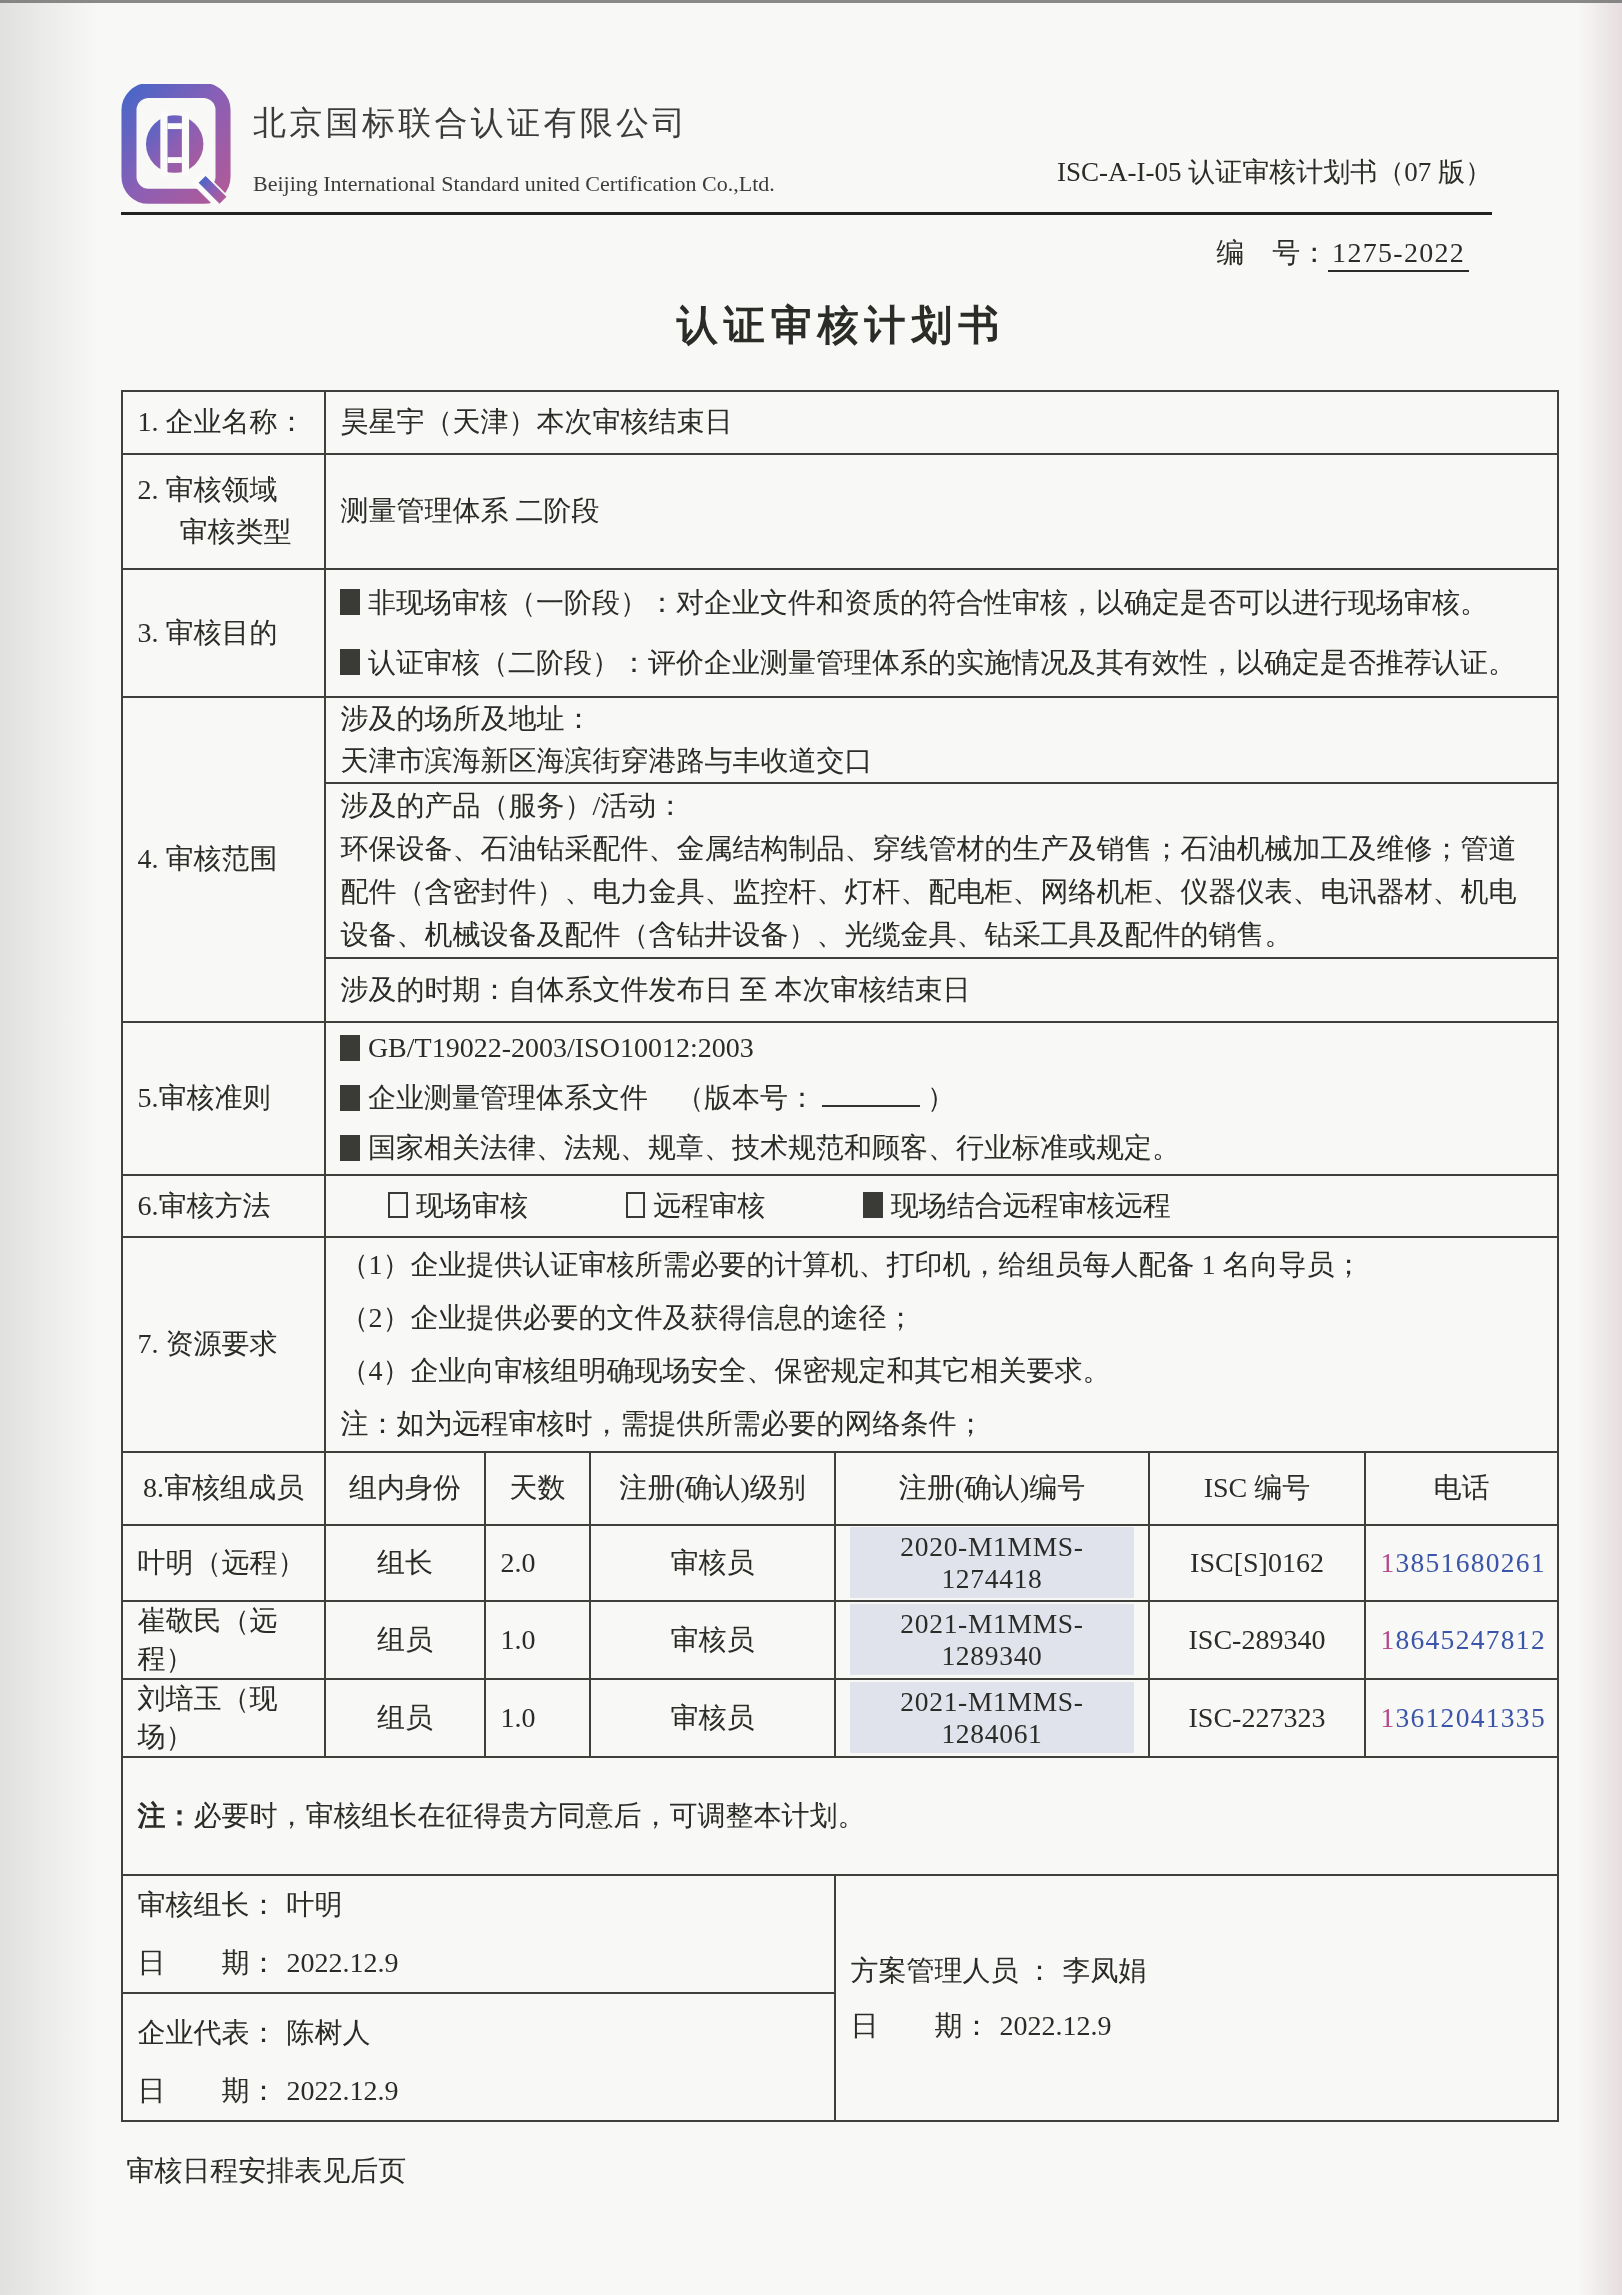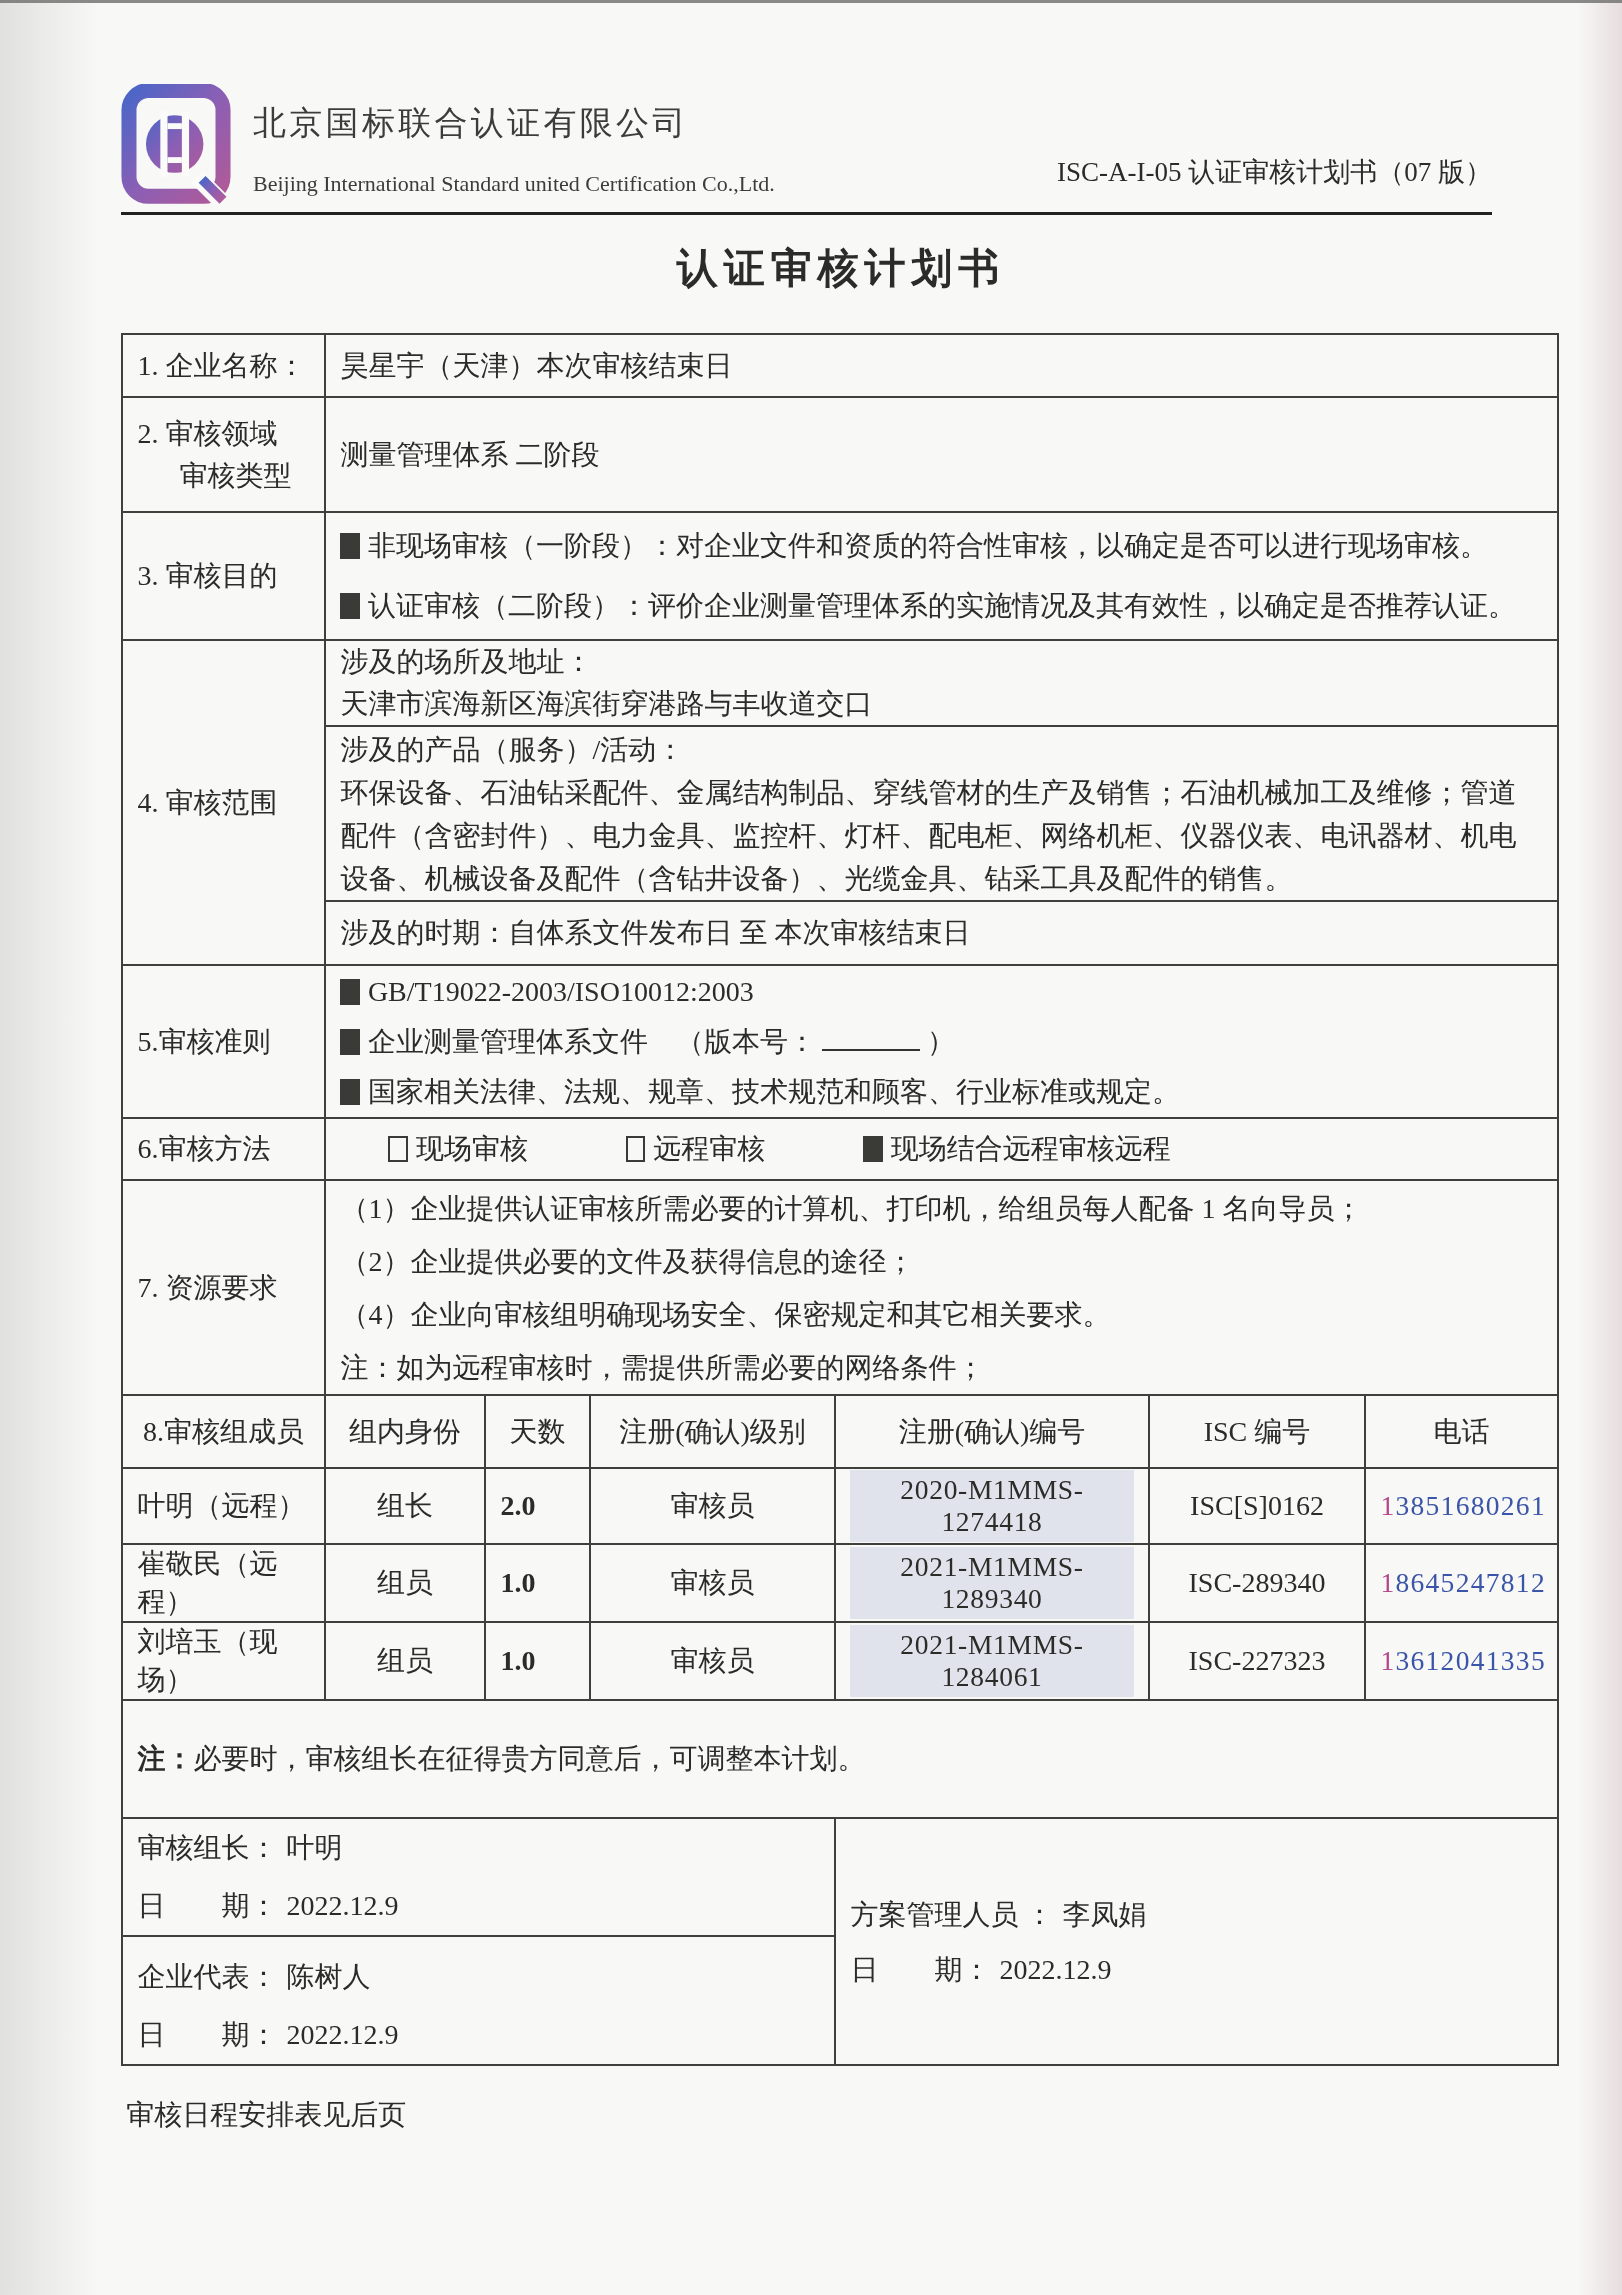--- a/index.html
+++ b/index.html
@@ -44,21 +44,21 @@
   .purpose-line{line-height:60px;}
   .crit-line{line-height:50px;}
   .res-line{line-height:53px;}
   .scope-line{line-height:42px;}
   .prod{line-height:43px;}
   .opt{margin-right:43px;white-space:nowrap;margin-left:48px;}
   .reg{display:inline-block;background:var(--reg-highlight);padding:3.9px 7.9px;letter-spacing:0.7px;font-size:27.5px;}
   .phone{color:var(--phone-blue);font-size:27.5px;letter-spacing:1.3px;}
   .phone::first-letter{color:#b5478a;}
   td.member-name{font-size:27.5px;padding-left:13px;}
-  td.days{padding-left:17px;font-weight:bold;}
+  td.days{padding-left:17px;}
   .note-label{font-weight:bold;}
   
   td.sig{vertical-align:top;padding:18.3px 0 0 25px;}
   .sig-line{line-height:58px;white-space:nowrap;}
   .sig-line .val{margin-left:9.2px;}
   td.sig-right{vertical-align:middle;padding-left:41px;margin-left:32px;}
   td.sig-right .sig-line{line-height:55px;}
   .footer-note{font-size:28px;margin-top:30px;padding-left:5.2px;}
 </style>
 </head>
@@ -85,20 +85,23 @@
         <line x1="116" y1="142" x2="152" y2="178" stroke="#fbfbfa" stroke-width="26"></line>
         <line x1="124" y1="146" x2="156" y2="178" stroke="url(#lg)" stroke-width="15"></line>
       </svg>
       <div class="org">
         <div class="org-cn">北京国标联合认证有限公司</div>
         <div class="org-en">Beijing International Standard united Certification Co.,Ltd.</div>
       </div>
       <div class="doc-code">ISC-A-I-05 认证审核计划书（07 版）</div>
     </div>
     <div class="hdr-rule"></div>
+    <div class="doc-no">
+      <span>编　号：</span><span class="num">1275-2022</span>
+    </div>
 
     <div class="title">认证审核计划书</div>
 
     <table class="main">
       <colgroup>
         <col style="width:203px">
           <col style="width:160px">
           <col style="width:105px">
         <col style="width:245px">
           <col style="width:314px">

